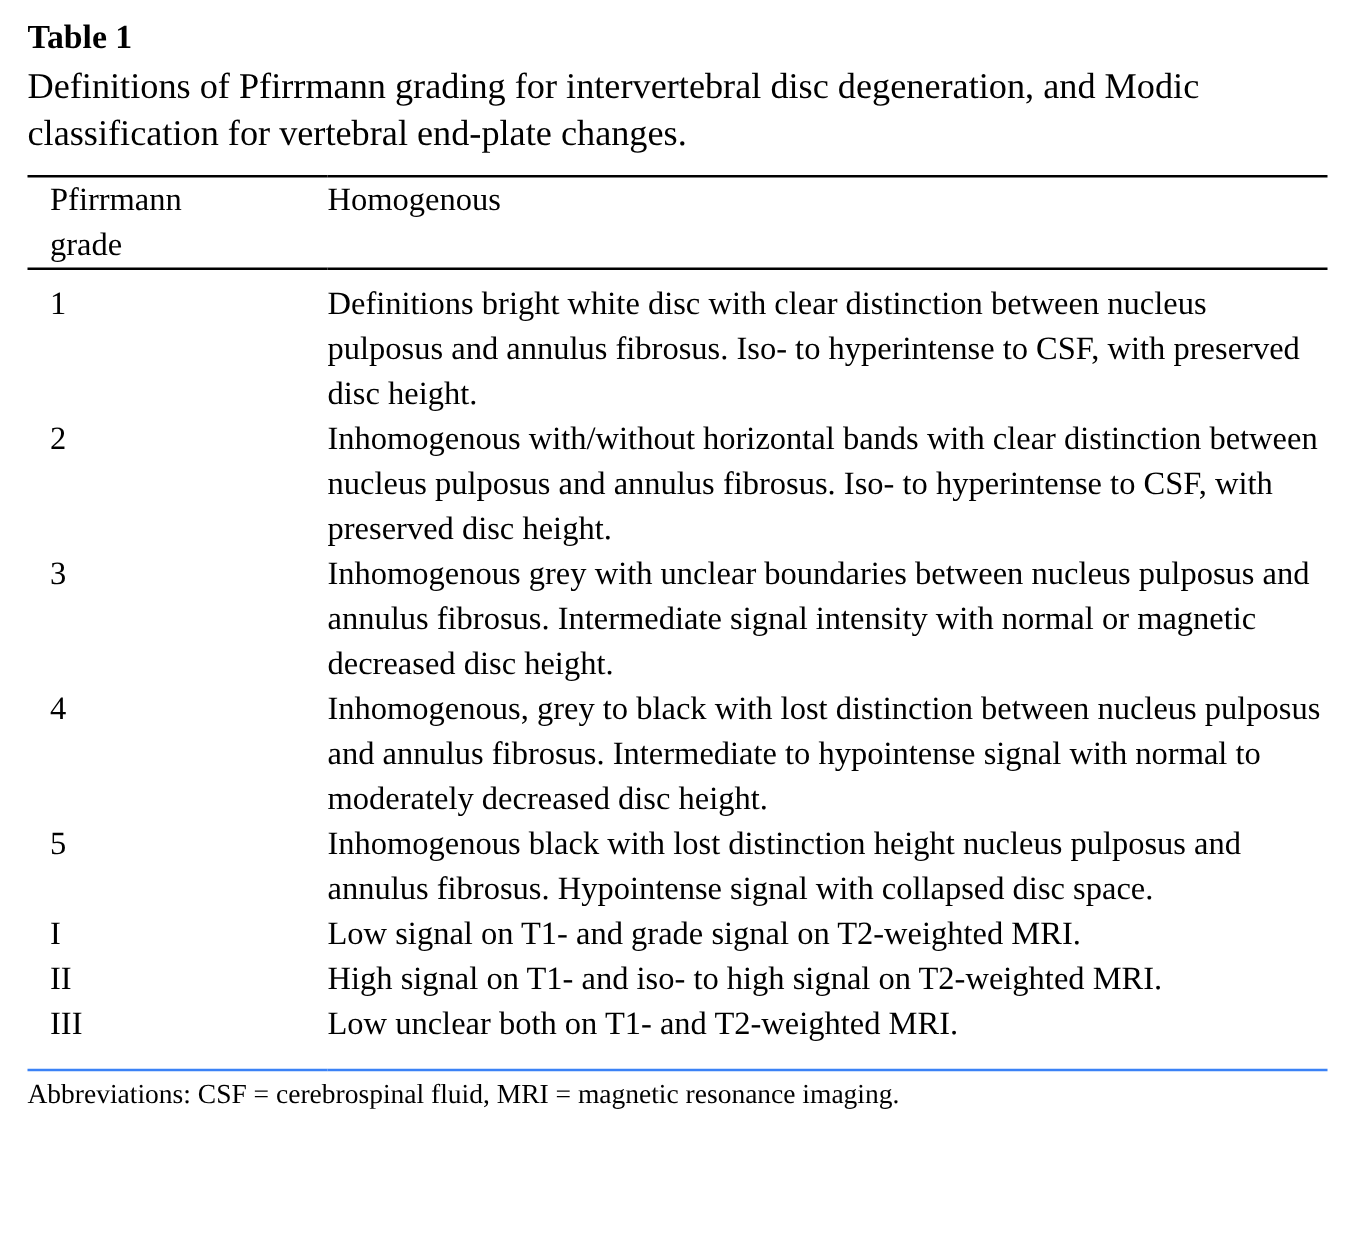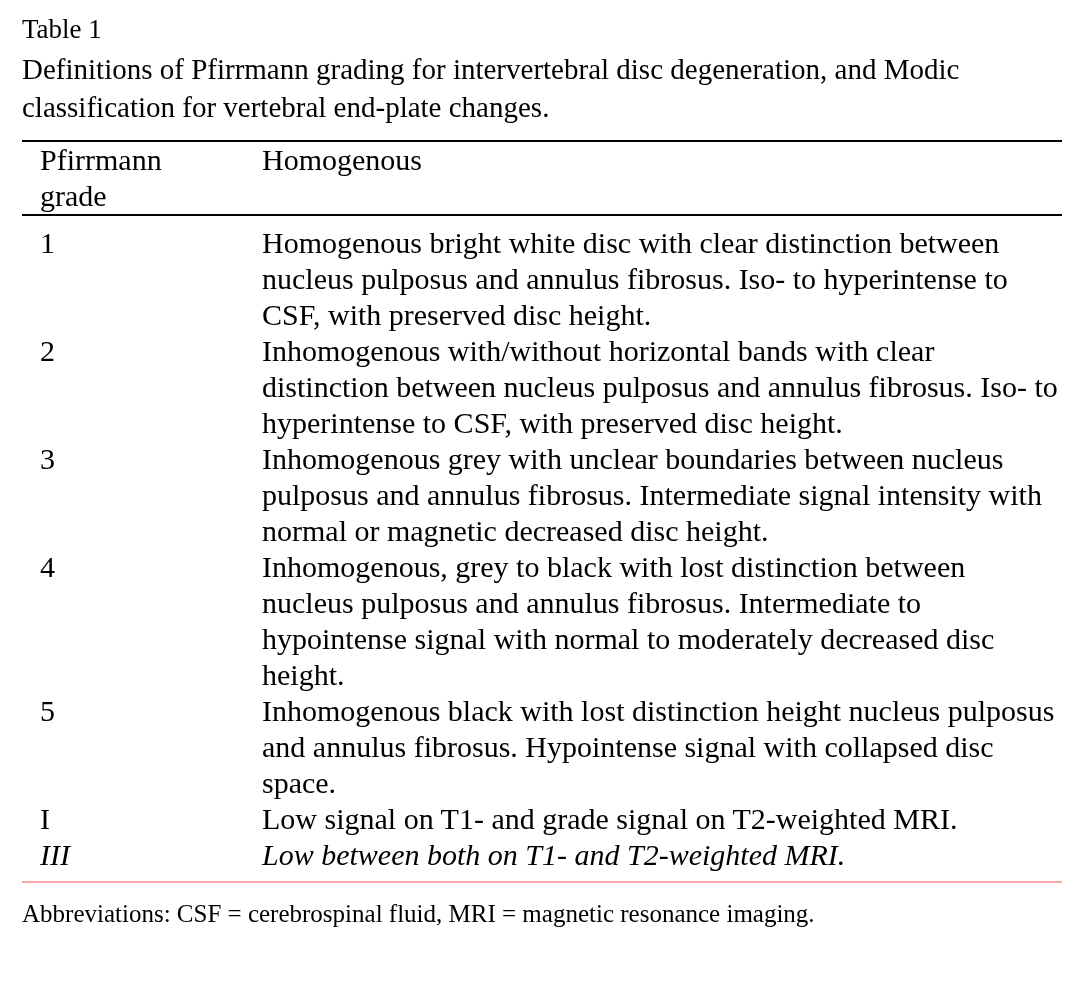--- a/index.html
+++ b/index.html
@@ -13,35 +13,35 @@
     position: relative;
     width: 1082px;
     height: 986px;
     box-sizing: border-box;
     background: #ffffff;
     padding: 10px 20px 0 22px;
     overflow: hidden;
   }
   .table-label {
     font-size: 27px;
-    font-weight: normal;
+    font-weight: bold;
     line-height: 38px;
   }
   .table-caption {
     font-size: 29px;
     line-height: 38px;
     margin-top: 2px;
     margin-bottom: 14px;
   }
   table.def-table {
     width: 100%;
     border-collapse: collapse;
     border-top: 2px solid #000000;
-    border-bottom: 2px solid #fca5a5;
-    font-size: 30px;
+    border-bottom: 2px solid #3b82f6;
+    font-size: 26px;
   }
   table.def-table th,
   table.def-table td {
     text-align: left;
     vertical-align: top;
     font-weight: normal;
     line-height: 36px;
     padding: 0;
   }
   table.def-table col.grade-col { width: 240px; }
@@ -52,25 +52,24 @@
   thead th {
     border-bottom: 2px solid #000000;
     padding-top: 10px;
     padding-bottom: 8px;
   }
   thead th .wrap {
     display: block;
     max-width: 150px; 
   }
   tbody tr:first-child td { padding-top: 9px; }
-  tbody tr:last-child td { padding-bottom: 8px; font-style: italic; }
+  tbody tr:last-child td { padding-bottom: 18px; }
   .footnote {
-    font-size: 25px;
+    font-size: 22px;
     line-height: 36px;
-    margin-top: 13px;
   }
 </style>
 </head>
 <body>
 
 <div class="page">
   <div class="table-label">Table 1</div>
 
   <div class="table-caption">Definitions of Pfirrmann grading for intervertebral disc degeneration, and Modic classification for vertebral end-plate changes.</div>
 
@@ -83,21 +82,21 @@
       <tr>
         <th>
           <span class="wrap">Pfirrmann grade</span>
         </th>
         <th>Homogenous</th>
       </tr>
     </thead>
     <tbody id="table-body">
         <tr>
           <td>1</td>
-          <td>Homogenous bright white disc with clear distinction between nucleus pulposus and annulus fibrosus. Iso- to hyperintense to CSF, with preserved disc height.</td>
+          <td>Definitions bright white disc with clear distinction between nucleus pulposus and annulus fibrosus. Iso- to hyperintense to CSF, with preserved disc height.</td>
         </tr>
         <tr>
           <td>2</td>
           <td>Inhomogenous with/without horizontal bands with clear distinction between nucleus pulposus and annulus fibrosus. Iso- to hyperintense to CSF, with preserved disc height.</td>
         </tr>
         <tr>
           <td>3</td>
           <td>Inhomogenous grey with unclear boundaries between nucleus pulposus and annulus fibrosus. Intermediate signal intensity with normal or magnetic decreased disc height.</td>
         </tr>
         <tr>
@@ -106,20 +105,24 @@
         </tr>
         <tr>
           <td>5</td>
           <td>Inhomogenous black with lost distinction height nucleus pulposus and annulus fibrosus. Hypointense signal with collapsed disc space.</td>
         </tr>
         <tr>
           <td>I</td>
           <td>Low signal on T1- and grade signal on T2-weighted MRI.</td>
         </tr>
         <tr>
+          <td>II</td>
+          <td>High signal on T1- and iso- to high signal on T2-weighted MRI.</td>
+        </tr>
+        <tr>
           <td>III</td>
-          <td>Low between both on T1- and T2-weighted MRI.</td>
+          <td>Low unclear both on T1- and T2-weighted MRI.</td>
         </tr>
       </tbody>
   </table>
 
   <div class="footnote">Abbreviations: CSF = cerebrospinal fluid, MRI = magnetic resonance imaging.</div>
 </div>
 
 </body></html>

